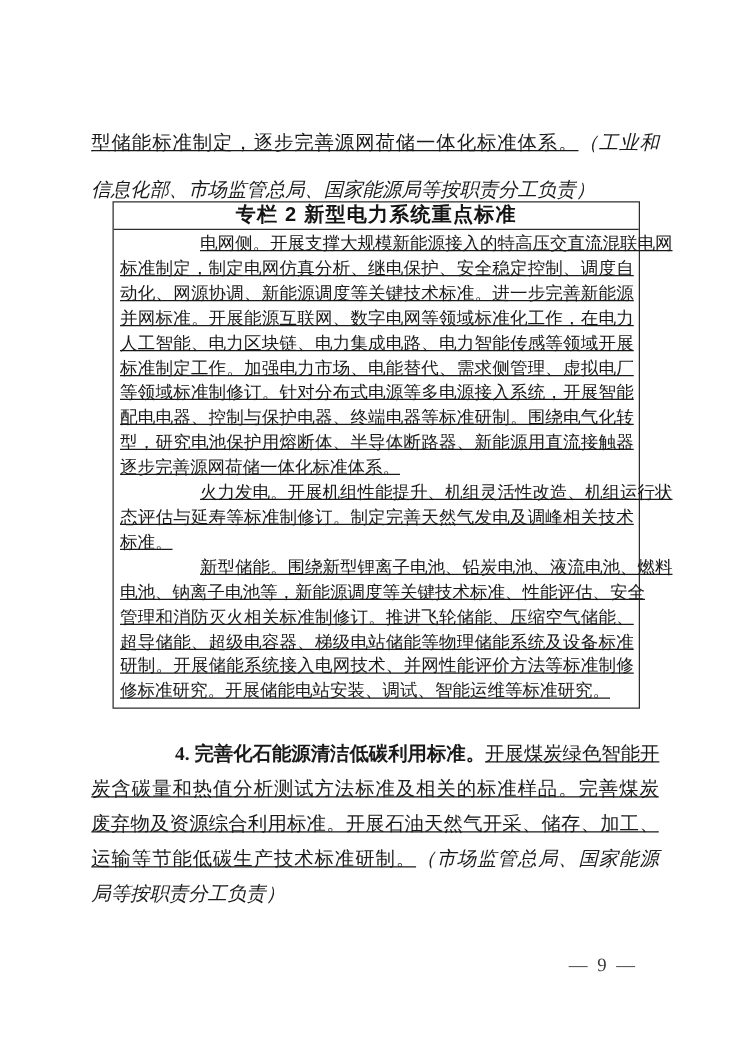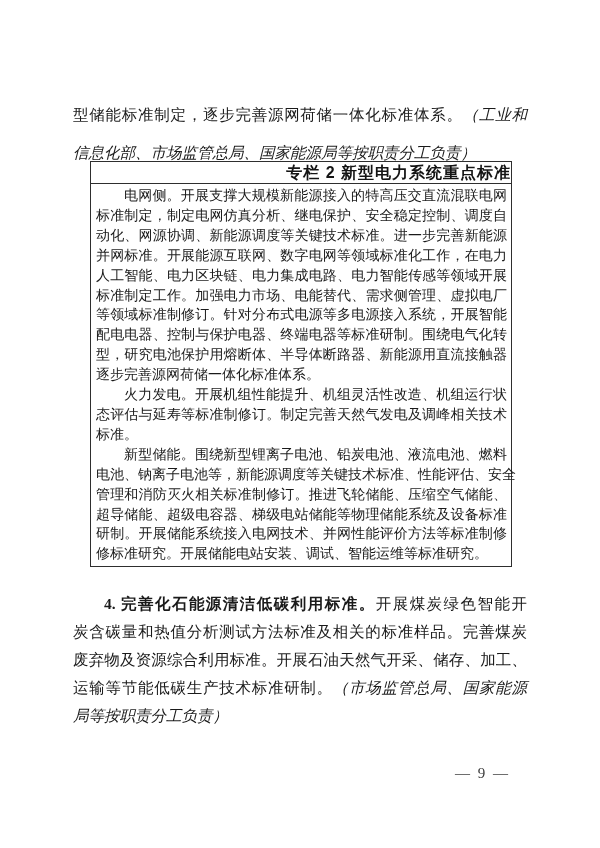--- a/index.html
+++ b/index.html
@@ -23,22 +23,23 @@
     text-align: justify;
     text-align-last: justify;
     white-space: nowrap;
     overflow: visible;
   }
   .tline.endline {
     text-align-last: left;
   }
   .tline.indent {
     padding-left: 2em;
+    margin-left: 36px;
   }
-  .seg-normal { font-style: normal; font-weight: normal; }
+  .seg-normal { font-style: normal; font-weight: normal; text-decoration: underline; }
   .seg-bold   { font-weight: bold; }
   .seg-kai    { font-style: italic; }
 
   
   .intro-block {
     position: absolute;
     left: 73px;
     top: 96px;
     width: 454px;
     font-size: 15.5px;
@@ -51,21 +52,21 @@
     left: 90px;
     top: 161px;
     width: 422px;
     box-sizing: border-box;
     border: 1px solid #2e2e2e;
     background: #ffffff;
   }
   .column-box-header {
     height: 21px;
     line-height: 21px;
-    text-align: right;
+    text-align: center;
     font-family: "Liberation Sans", sans-serif;
     font-weight: bold;
     font-size: 16px;
     letter-spacing: 1px;
     border-bottom: 1px solid #2e2e2e;
     color: #141414;
   }
   .column-box-body {
     padding: 2px 4px 2px 5px;
     font-size: 14px;

